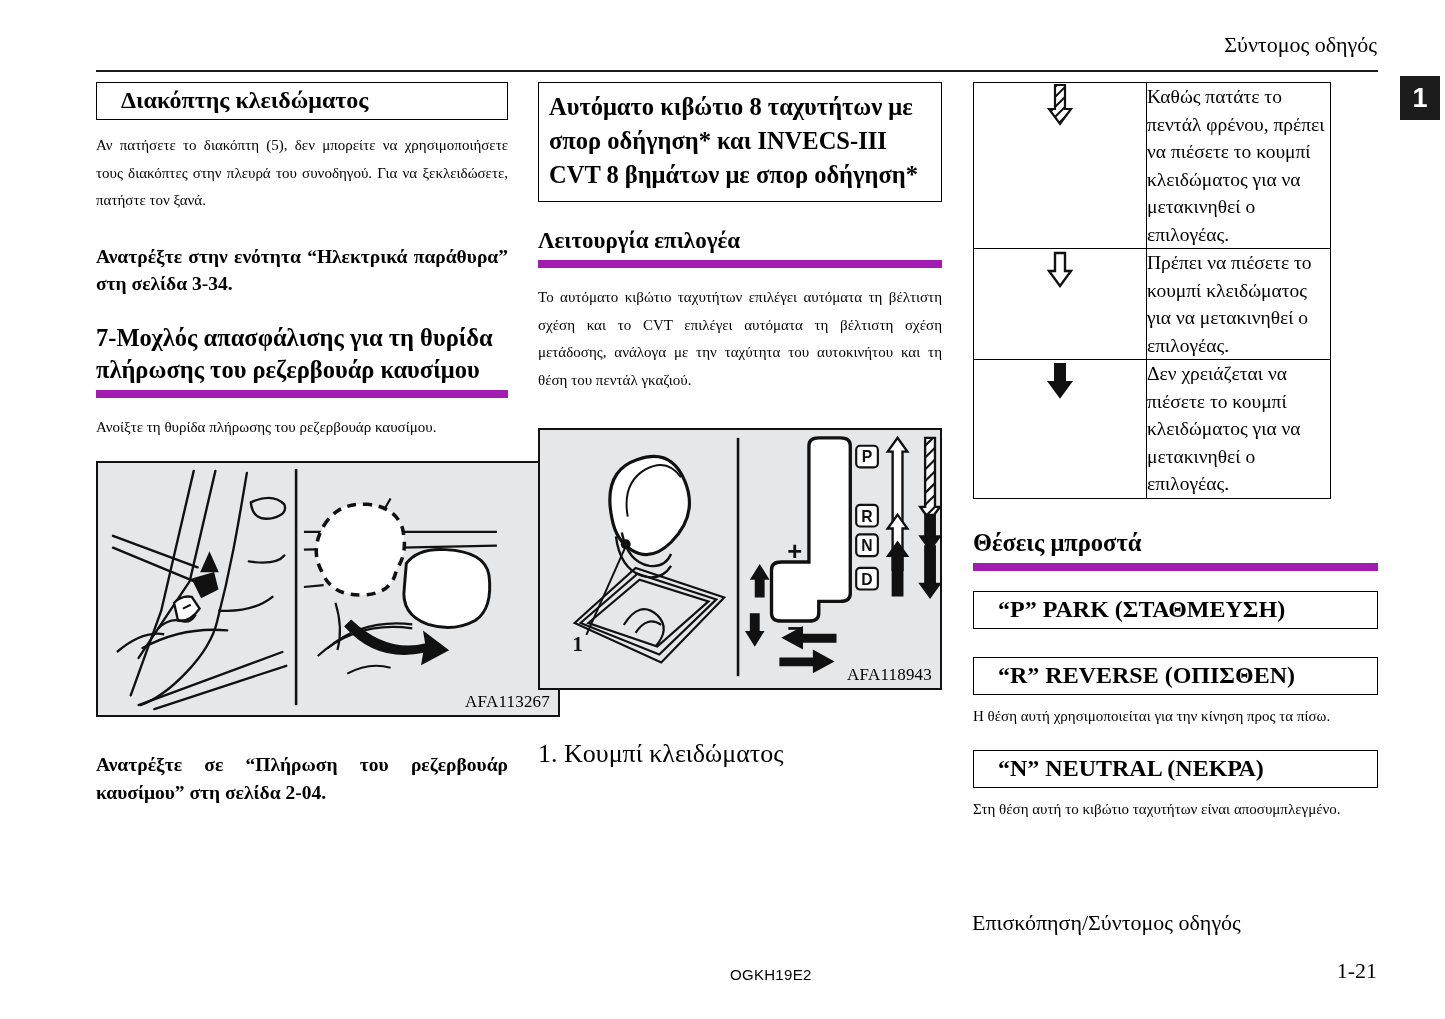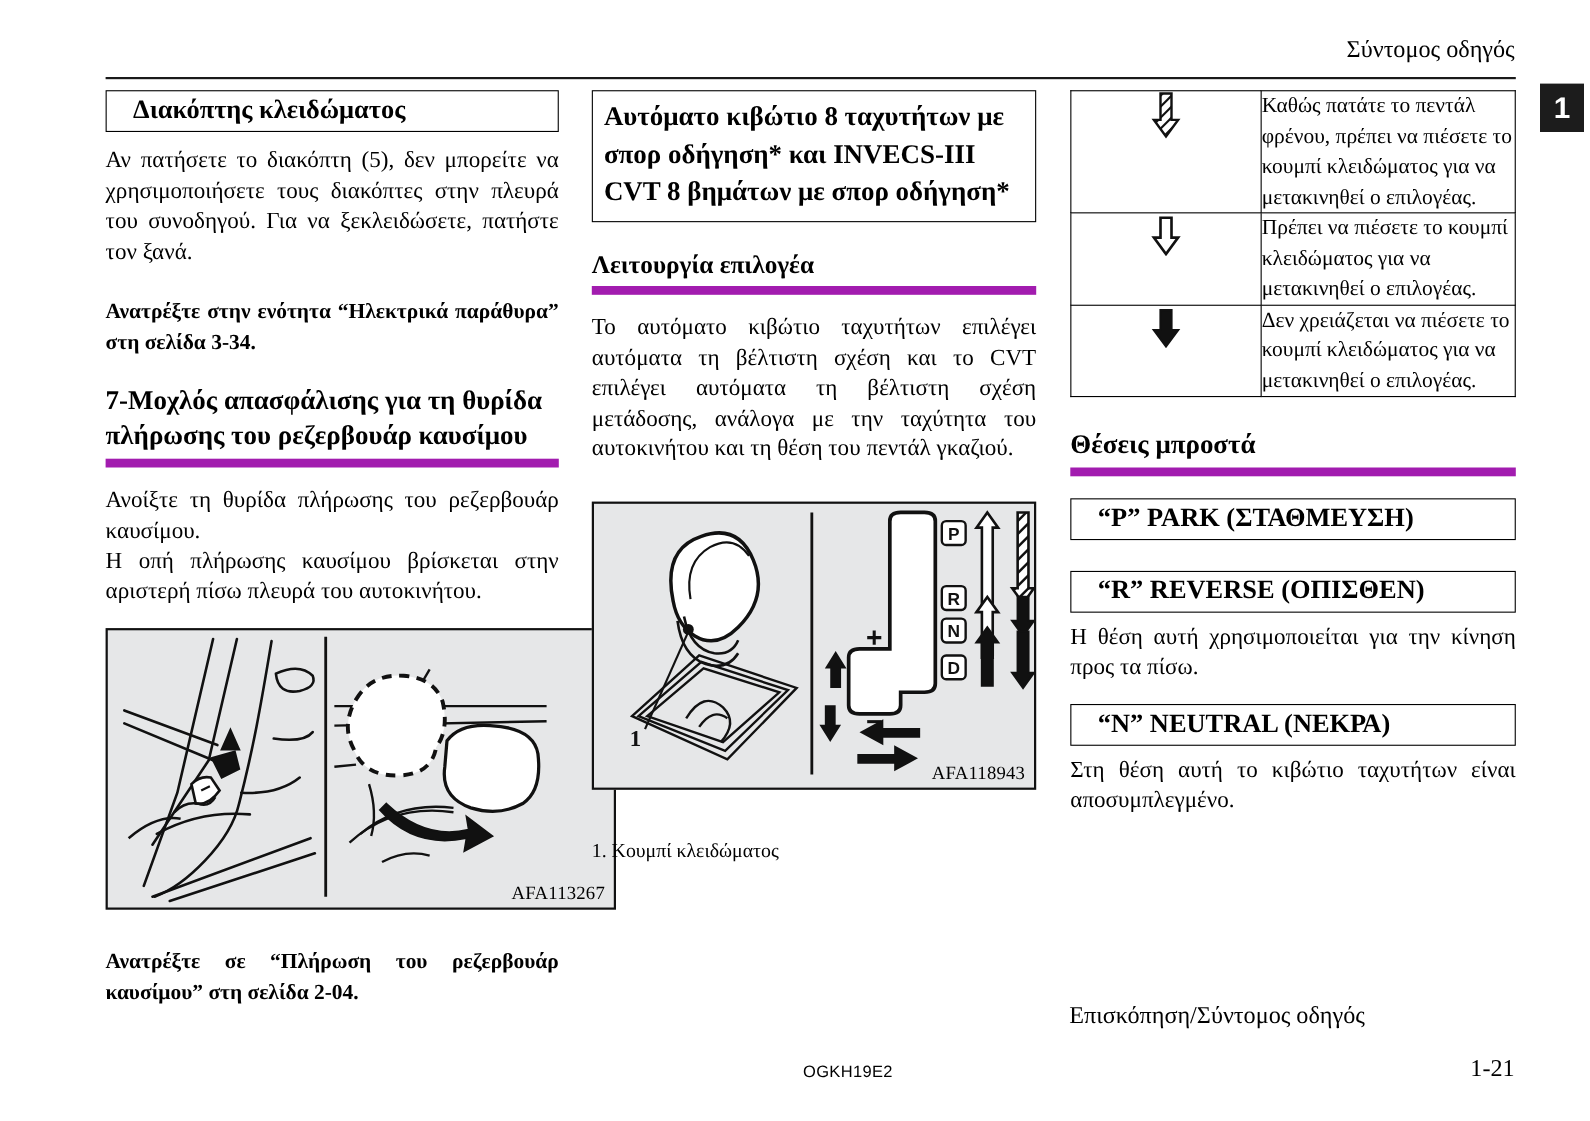--- a/index.html
+++ b/index.html
@@ -59,21 +59,21 @@
   .col {
     position: absolute;
     top: 82px;
   }
   #col-1 { left: 96px;  width: 412px; }
   #col-2 { left: 538px; width: 404px; }
   #col-3 { left: 973px; width: 405px; }
 
   
   .para {
-    font-size: 21px;
+    font-size: 15px;
     line-height: 27.5px;
     text-align: justify;
     margin: 0;
     hyphens: manual;
   }
 
   .bold-ref {
     font-size: 19.5px;
     line-height: 27.5px;
     font-weight: bold;
@@ -119,28 +119,28 @@
     overflow: hidden;
   }
   .fig-code {
     position: absolute;
     right: 8px;
     bottom: 3px;
     font-size: 17px;
     letter-spacing: .2px;
   }
   .fig-caption {
-    font-size: 18px;
+    font-size: 26px;
     line-height: 27px;
   }
 
   
   table.op-table {
     border-collapse: collapse;
-    width: 405px;
+    width: 358px;
     table-layout: fixed;
   }
   table.op-table td {
     border: 1.6px solid #000;
     vertical-align: top;
     padding: 0;
   }
   td.icon-cell {
     width: 172px;
     text-align: center;
@@ -202,21 +202,20 @@
   <p class="para">Αν πατήσετε το διακόπτη (5), δεν μπορείτε να χρησιμοποιήσετε τους διακόπτες στην πλευρά του συνοδηγού. Για να ξεκλειδώσετε, πατήστε τον ξανά.</p>
 
   <div class="sp-28"></div>
   <p class="bold-ref">Ανατρέξτε στην ενότητα “Ηλεκτρικά παράθυρα” στη σελίδα 3-34.</p>
 
   <div class="sp-24"></div>
   <div class="ul-head big">7-Μοχλός απασφάλισης για τη θυρίδα πλήρωσης του ρεζερβουάρ καυσίμου</div>
 
   <div class="sp-16"></div>
   <p class="para">Ανοίξτε τη θυρίδα πλήρωσης του ρεζερβουάρ καυσίμου.</p>
-  <p class="para">Η οπή πλήρωσης καυσίμου βρίσκεται στην αριστερή πίσω πλευρά του αυτοκινήτου.</p>
 
   <div class="sp-20"></div>
 
   <div class="figure" id="fig-1" style="width:464px;height:256px;">
     <svg viewBox="0 0 412 256" width="408" height="252" style="display:block">
       <g fill="none" stroke="#111" stroke-width="2.4" stroke-linecap="round">
 
         <path d="M96 8 L63 150 L32 236"></path>
         <path d="M118 8 L92 120 L40 198"></path>
         <path d="M150 10 C 140 70, 133 110, 120 160 C 112 196, 70 236, 42 246"></path>

